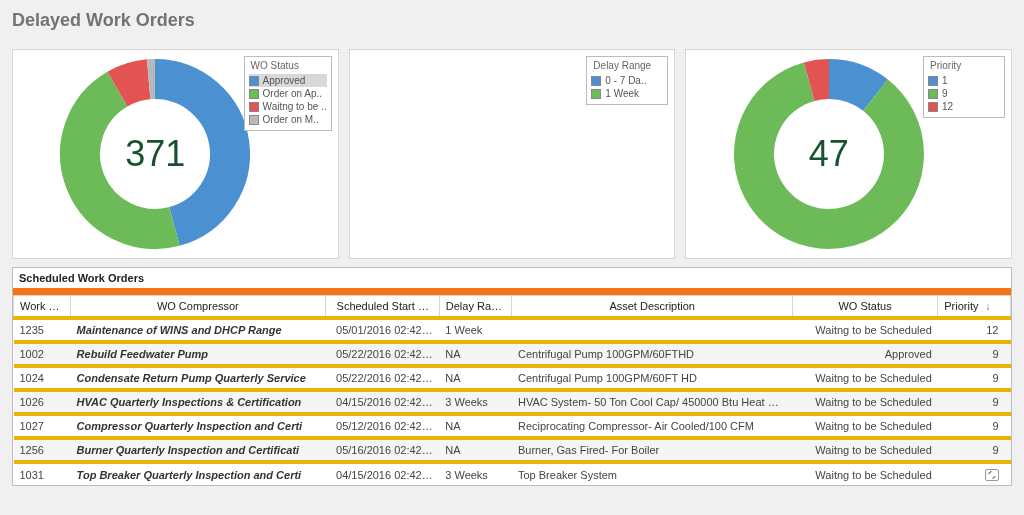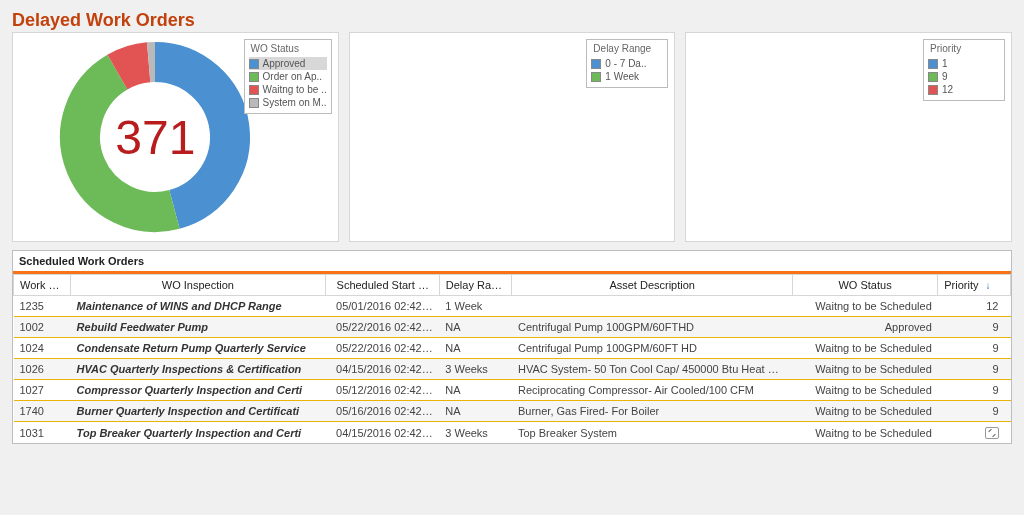--- a/index.html
+++ b/index.html
@@ -4,24 +4,24 @@
 <style>
   * { box-sizing: border-box; margin: 0; padding: 0; }
   body {
     font-family: Arial, Helvetica, sans-serif;
     background: #f0f0f0;
     width: 1024px;
     height: 515px;
     overflow: hidden;
   }
   .page-title {
-    color: #c2410c;
+    color: #737373;
     font-size: 18px;
     font-weight: bold;
-    padding: 10px 12px 1px;
+    padding: 10px 12px 18px;
   }
   .charts-row {
     display: flex;
     gap: 10px;
     padding: 0 12px 8px;
   }
   .chart-panel {
     flex: 1;
     background: #fff;
     border: 1px solid #d6d6d6;
@@ -34,22 +34,22 @@
   .donut-wrap {
     position: relative;
     width: 200px;
     height: 200px;
     margin-left: -40px;
   }
   .donut-center {
     position: absolute;
     top: 50%; left: 50%;
     transform: translate(-50%,-50%);
-    font-size: 48px;
-    color: #b91c1c;
+    font-size: 36px;
+    color: #14532d;
     font-weight: 400;
   }
   .legend-box {
     position: absolute;
     top: 6px;
     right: 6px;
     border: 1px solid #bcbcbc;
     background: #fff;
     padding: 2px 4px 4px;
     font-size: 10px;
@@ -74,21 +74,21 @@
   }
   .table-panel {
     margin: 0 12px 12px;
     background: #fff;
     border: 1px solid #bdbdbd;
   }
   .table-title {
     font-size: 11px;
     font-weight: bold;
     padding: 4px 6px;
-    border-bottom: 3px solid #f97316;
+    border-bottom: 7px solid #f97316;
     color: #222;
   }
   table {
     width: 100%;
     border-collapse: collapse;
     font-size: 11px;
     table-layout: fixed;
   }
   th {
     border: 1px solid #d6d6d6;
@@ -96,21 +96,21 @@
     background: #fff;
     color: #222;
     font-weight: normal;
     text-align: center;
     position: relative;
     white-space: nowrap;
     overflow: hidden;
     text-overflow: ellipsis;
   }
   td {
-    border-top: 1px solid #eab308;
+    border-top: 4px solid #eab308;
     padding: 4px 6px;
     color: #444;
     white-space: nowrap;
     overflow: hidden;
     text-overflow: ellipsis;
     margin-left: 12px;
   }
   tbody tr:nth-child(even) { background: #f5f5f5; }
   .wo-desc { font-style: italic; font-weight: bold; color: #333; }
   .col-wo { width: 55px; }
@@ -168,38 +168,43 @@
         <div class="legend-item">
           <span class="legend-sw" style="background: rgb(108, 187, 88);"></span>
           <span>Order on Ap..</span>
         </div>
         <div class="legend-item">
           <span class="legend-sw" style="background: rgb(226, 84, 84);"></span>
           <span>Waitng to be ..</span>
         </div>
         <div class="legend-item">
           <span class="legend-sw" style="background: rgb(185, 185, 185);"></span>
-          <span>System on M..</span>
+          <span>Order on M..</span>
         </div>
       </div>
     </div>
     <div class="chart-panel">
       <div class="legend-box">
         <div class="legend-title">Delay Range</div>
         <div class="legend-item">
           <span class="legend-sw" style="background: rgb(75, 144, 209);"></span>
           <span>0 - 7 Da..</span>
         </div>
         <div class="legend-item">
           <span class="legend-sw" style="background: rgb(108, 187, 88);"></span>
           <span>1 Week</span>
         </div>
       </div>
     </div>
     <div class="chart-panel">
+      <div class="donut-wrap"><svg viewBox="0 0 200 200" width="200" height="200">
+          <path d="M 100 25 A 75 75 0 0 1 146.48124167201837 41.14004610410043" stroke="#4b90d1" stroke-width="40" fill="none"></path>
+          <path d="M 146.48124167201837 41.14004610410043 A 75 75 0 1 1 80.1853448596536 27.664811870921753" stroke="#6cbb58" stroke-width="40" fill="none"></path>
+          <path d="M 80.1853448596536 27.664811870921753 A 75 75 0 0 1 99.99999999999999 25" stroke="#e25454" stroke-width="40" fill="none"></path>
+        </svg><div class="donut-center">47</div></div>
       <div class="legend-box">
         <div class="legend-title">Priority</div>
         <div class="legend-item">
           <span class="legend-sw" style="background: rgb(75, 144, 209);"></span>
           <span>1</span>
         </div>
         <div class="legend-item">
           <span class="legend-sw" style="background: rgb(108, 187, 88);"></span>
           <span>9</span>
         </div>
@@ -210,21 +215,21 @@
       </div>
     </div>
   </div>
 
 <div class="table-panel">
   <div class="table-title">Scheduled Work Orders</div>
   <table>
     <thead>
       <tr>
         <th class="col-wo">Work Order</th>
-        <th class="col-desc">WO Inspection</th>
+        <th class="col-desc">WO Compressor</th>
         <th class="col-date">Scheduled Start Date</th>
         <th class="col-delay">Delay Range</th>
         <th class="col-asset">Asset Description</th>
         <th class="col-status">WO Status</th>
         <th class="col-pri">
           <span>Priority</span>
           <span class="sort-icon">↓</span>
         </th>
       </tr>
     </thead>
@@ -268,21 +273,21 @@
         <tr>
           <td class="col-wo">1027</td>
           <td class="col-desc wo-desc">Compressor Quarterly Inspection and Certi</td>
           <td class="col-date">05/12/2016 02:42 PM</td>
           <td class="col-delay">NA</td>
           <td class="col-asset">Reciprocating Compressor- Air Cooled/100 CFM</td>
           <td class="col-status">Waitng to be Scheduled</td>
           <td class="col-pri">9</td>
         </tr>
         <tr>
-          <td class="col-wo">1740</td>
+          <td class="col-wo">1256</td>
           <td class="col-desc wo-desc">Burner Quarterly Inspection and Certificati</td>
           <td class="col-date">05/16/2016 02:42 PM</td>
           <td class="col-delay">NA</td>
           <td class="col-asset">Burner, Gas Fired- For Boiler</td>
           <td class="col-status">Waitng to be Scheduled</td>
           <td class="col-pri">9</td>
         </tr>
         <tr>
           <td class="col-wo">1031</td>
           <td class="col-desc wo-desc">Top Breaker Quarterly Inspection and Certi</td>

